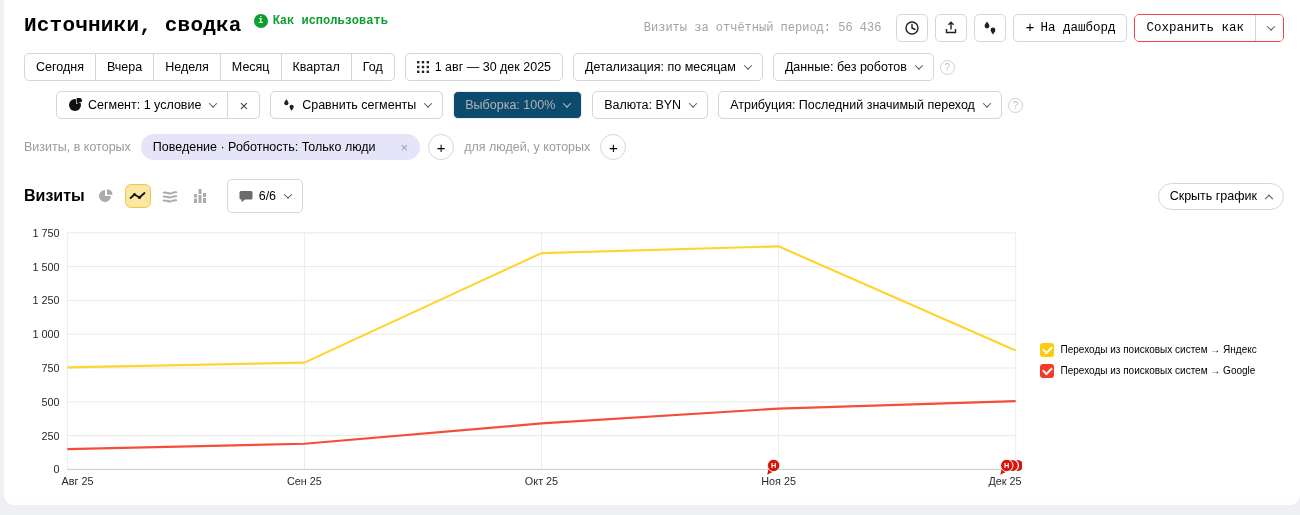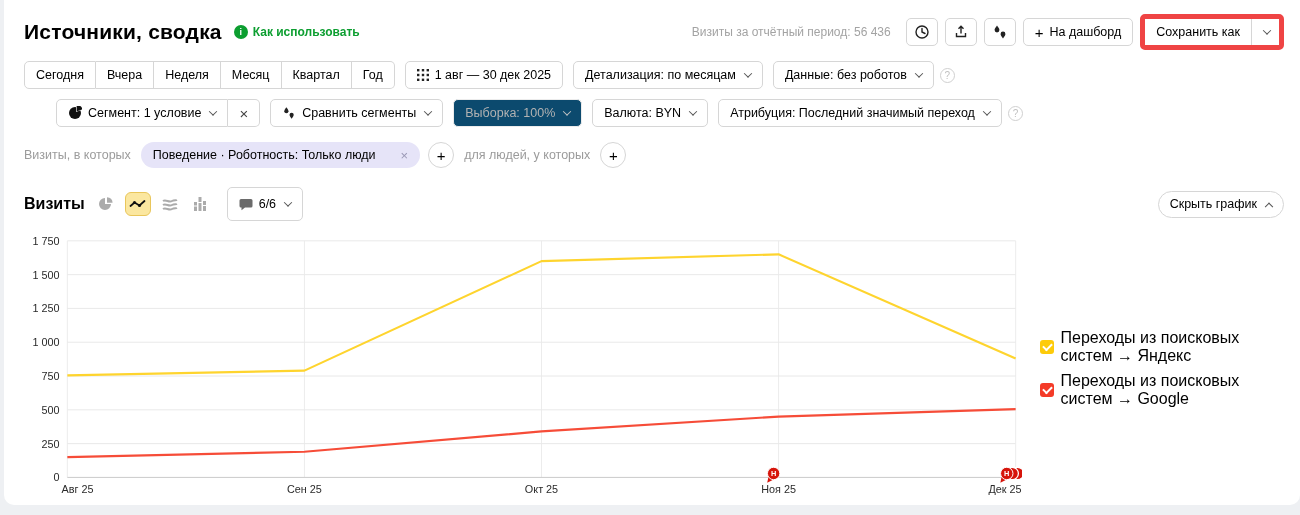--- a/index.html
+++ b/index.html
@@ -18,29 +18,29 @@
   .btn.disabled .cv { border-color:#c4c4c4; }
   .cv.up { transform:rotate(-135deg) translate(-2px,-2px); margin-left:3px; }
   .qmark { display:inline-flex; width:15px; height:15px; border:1px solid #d0d0d0; border-radius:50%;
            color:#c0c0c0; font-size:10px; align-items:center; justify-content:center; margin-left:6px; }
   .grp { display:inline-flex; }
   .grp .btn { border-radius:0; border-left-width:0; }
   .grp .btn:first-child { border-radius:5px 0 0 5px; border-left-width:1px; }
   .grp .btn:last-child { border-radius:0 5px 5px 0;justify-content:flex-end; }
 
   
-  .hdr { display:flex; align-items:center; }
+  .hdr { display:flex; align-items:flex-start;font-family:Liberation Mono, monospace; }
   .title { font-size:21px; font-weight:600; letter-spacing:.2px; }
   .help { display:inline-flex; align-items:center; gap:5px; margin-left:12px; cursor:pointer; }
   .info-i { width:14px; height:14px; border-radius:50%; background:#0c9e30; color:#fff; font-size:9px;
             font-weight:bold; display:inline-flex; align-items:center; justify-content:center; font-style:normal; }
   .help span { color:#0c9e30; font-size:12px; font-weight:bold; }
   .hdr-right { margin-left:auto; display:flex; align-items:center; gap:7px; }
   .visits-period { color:#a3a3a3; font-size:12px; margin-right:8px; }
-  .split { display:inline-flex; border:5px solid #ef4444; border-radius:5px; overflow:hidden; }
+  .split { display:inline-flex; border:1px solid #ef4444; border-radius:5px; overflow:hidden; }
   .split .seg { display:inline-flex; align-items:center; height:26px; padding:0 11px; font-size:12.5px; cursor:pointer; background:#fff; }
   .split .seg + .seg { border-left:1px solid #d6d6d6; padding:0 9px; }
 
   
   .row { display:flex; align-items:center; margin-top:11px; }
   .row2 { margin-top:10px;padding-left:32px; }
   .gap { width:10px; }
   .gray-lbl { color:#9b9b9b; font-size:12.5px; }
   .chip { display:inline-flex; align-items:center; gap:25px; background:#e6e4f8; border-radius:14px;
           height:26px; padding:0 12px; font-size:12.5px; margin:0 8px 0 10px; cursor:pointer; }
@@ -52,21 +52,21 @@
   .metric-row { display:flex; align-items:center; margin-top:19px; }
   .metric { font-size:16px; font-weight:700; margin-right:8px; }
   .ctype { width:26px; height:24px; display:inline-flex; align-items:center; justify-content:center;
            border-radius:6px; border:1px solid transparent; margin-right:6px; cursor:pointer; }
   .ctype.sel { background:#fbe7a0; border-color:#e9c65b; }
   .cmt-btn { margin-left:6px; }
   .hide-btn { margin-left:auto; height:27px; border-radius:14px; }
 
   
   .chart-wrap { display:flex; align-items:center; margin-top:8px; }
-  .legend { margin-left:18px; width:248px; font-size:16px; display:flex; flex-direction:column; gap:7px; }
+  .legend { margin-left:18px; width:248px; font-size:10px; display:flex; flex-direction:column; gap:7px; }
   .legend-row { display:flex; align-items:center; gap:7px; cursor:pointer; }
   .cb { width:14px; height:14px; border-radius:3px; flex:0 0 14px; position:relative; }
   .cb::after { content:""; position:absolute; left:3px; top:3px; width:7px; height:4px;
                border-left:2px solid #fff; border-bottom:2px solid #fff; transform:rotate(-45deg); }
   svg text { font-family:"Liberation Sans","DejaVu Sans",sans-serif; }
 </style>
 </head>
 <body>
 
 <div class="card">

